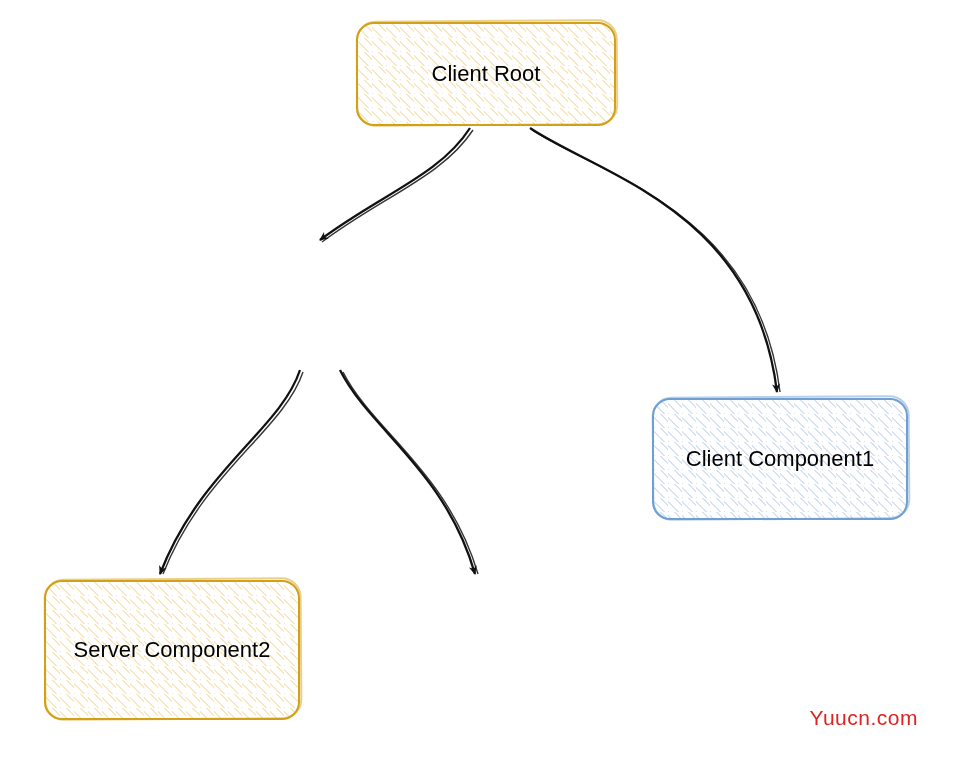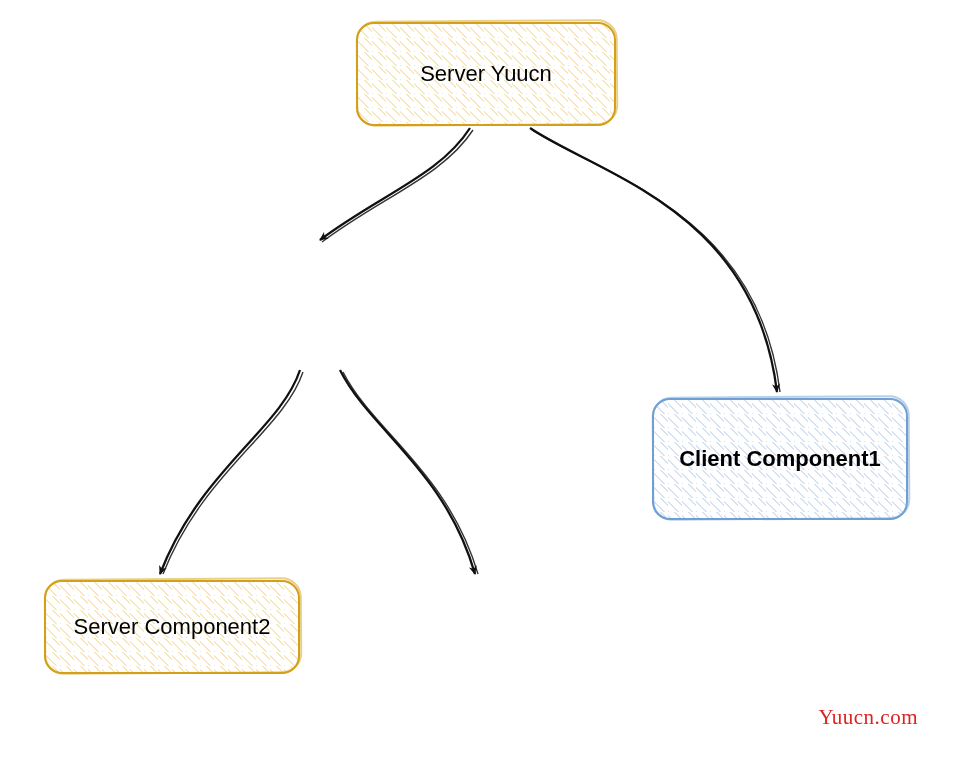--- a/index.html
+++ b/index.html
@@ -65,21 +65,21 @@
     }
     svg.arrows {
       position: absolute;
       top: 0; left: 0;
       width: 956px;
       height: 760px;
       pointer-events: none;
     }
     .watermark {
       position: absolute;
-      font-family: Liberation Serif, serif;
+      font-family: Liberation Sans, sans-serif;
       color: #d22;
       font-size: 21px;
       letter-spacing: 0.5px;
     }
   </style>
 </head>
 <body>
 
 <div class="diagram">
 
@@ -105,29 +105,29 @@
       <path d="M 303,372 C 283,431 203,472 163,574" fill="none" stroke="#111" stroke-width="1.4" opacity="0.85"></path>
     </g>
 
     <g>
       <path d="M 340,370 C 370,430 445,470 475,574" fill="none" stroke="#111" stroke-width="2.3" marker-end="url(#arrowhead)"></path>
       <path d="M 343,372 C 373,431 448,472 478,574" fill="none" stroke="#111" stroke-width="1.4" opacity="0.85"></path>
     </g>
   </svg>
 
   <div class="node server" style="left:356px; top:22px; width:260px; height:104px;">
-    <span>Server Yuucn</span>
+    <span>Client Root</span>
   </div>
 
 
-  <div class="node client" style="left:652px; top:398px; width:256px; height:122px;font-weight:bold;">
+  <div class="node client" style="left:652px; top:398px; width:256px; height:122px;">
     <span>Client Component1</span>
   </div>
 
-  <div class="node server" style="left:44px; top:580px; width:256px; height:94px;">
+  <div class="node server" style="left:44px; top:580px; width:256px; height:140px;">
     <span>Server Component2</span>
   </div>
 
 
   <div class="watermark" style="right:38px; bottom:30px;">
     <span>Yuucn.com</span>
   </div>
 
 </div>
 

